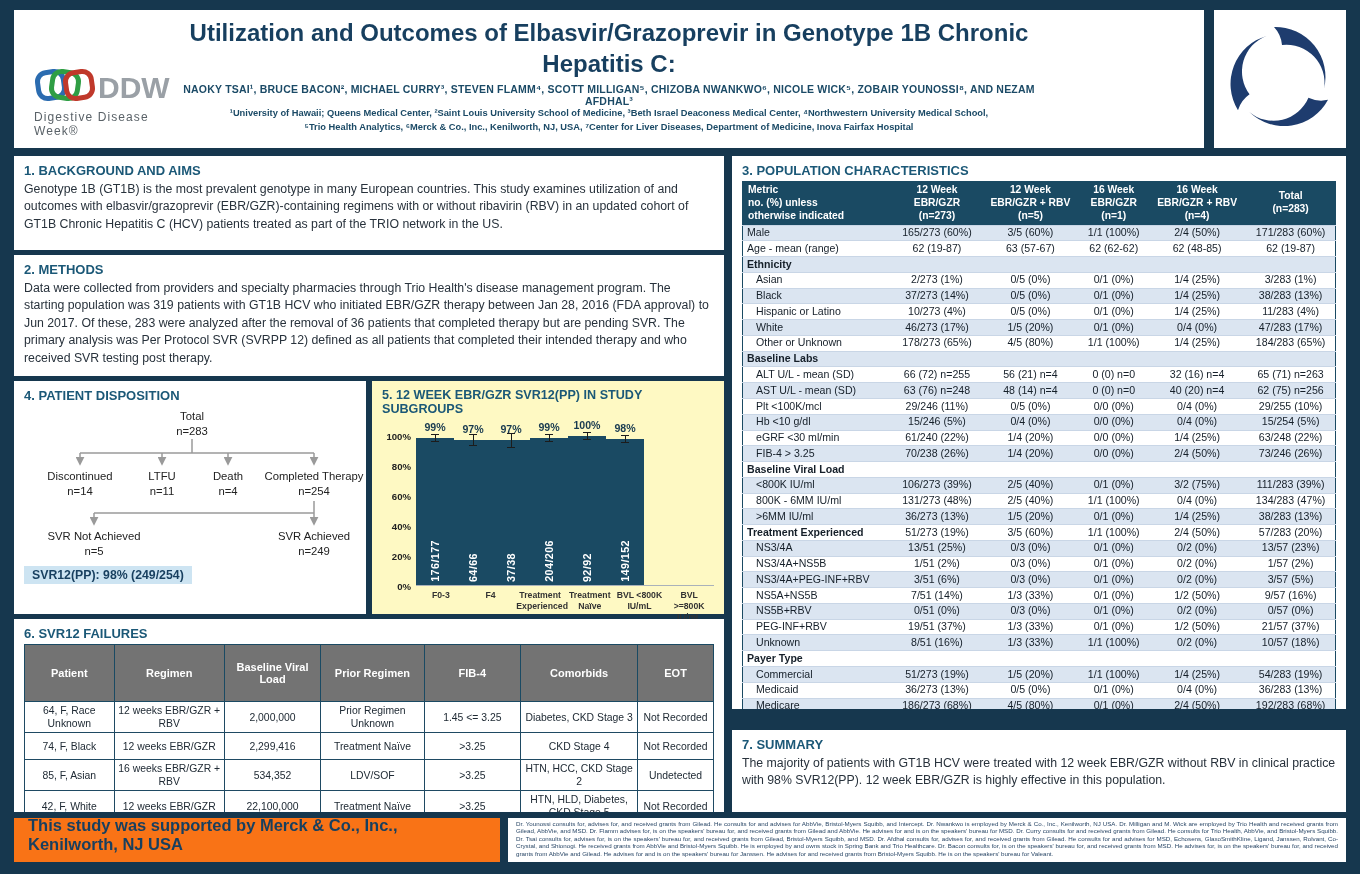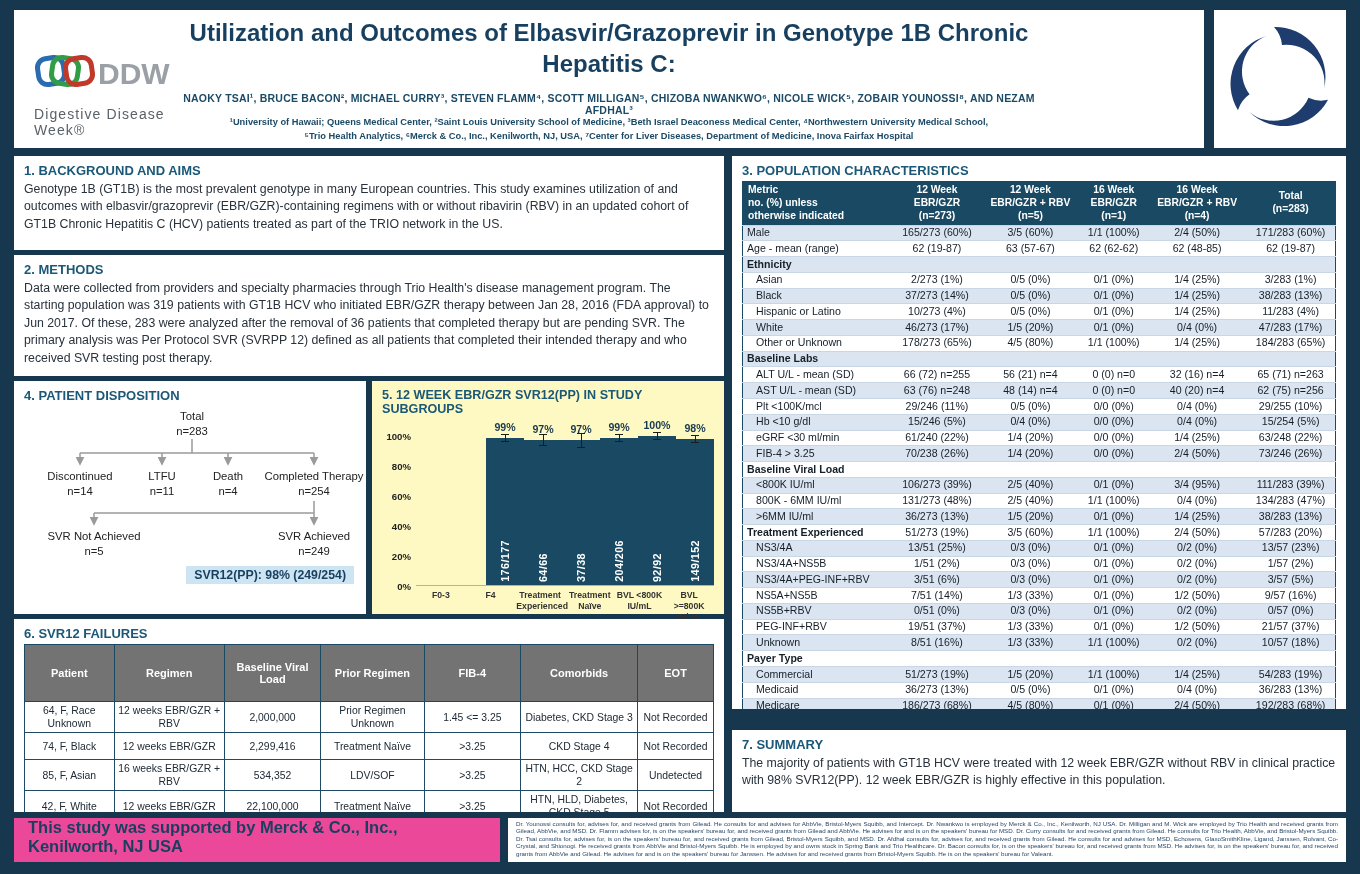--- a/index.html
+++ b/index.html
@@ -9,24 +9,24 @@
     background:#16374e;
     position:relative;
     overflow:hidden;
   }
   .page { position:absolute; inset:0; padding:10px 14px 12px 14px; display:flex; flex-direction:column; }
 
   
   .header-row { display:flex; gap:10px; height:138px; flex:0 0 auto; }
   .header-main { flex:1; background:#fff; position:relative; text-align:center; padding:8px 150px 4px 150px; }
   .title-line { font-size:24px; font-weight:bold; color:#173f5f; line-height:1.28; }
-  .authors { margin-top:13px; font-size:10.5px; font-weight:bold; color:#1b4a66; letter-spacing:0.2px; }
+  .authors { margin-top:4px; font-size:10.5px; font-weight:bold; color:#1b4a66; letter-spacing:0.2px; }
   .affil { font-size:9.3px; font-weight:bold; color:#1b4a66; line-height:1.45; }
   .ddw { position:absolute; left:20px; bottom:10px; width:150px; text-align:left; }
-  .ddw-sub { font-size:14px; color:#5a6268; letter-spacing:1.1px; margin-top:11px; }
+  .ddw-sub { font-size:12px; color:#5a6268; letter-spacing:1.1px; margin-top:1px; }
   .logo-box { width:132px; background:#fff; display:flex; align-items:center; justify-content:center; }
 
   
   .main-row { display:flex; gap:8px; margin-top:8px; flex:1 1 auto; min-height:0; }
   .col-left { width:710px; flex:0 0 710px; display:flex; flex-direction:column; gap:5px; }
   .col-right { flex:1; display:flex; flex-direction:column; gap:21px; min-width:0; }
   .panel { background:#fff; padding:7px 10px 5px 10px; overflow:hidden; }
   .ptitle { font-size:13px; font-weight:bold; color:#1b5877; margin-bottom:3px; }
   .ptext { font-size:12.3px; line-height:1.42; color:#28323c; }
   .p-bg { height:94px; }
@@ -35,28 +35,28 @@
   .p-disp { width:352px; flex:0 0 352px; background:#fff; padding:7px 10px; }
   .p-chart { flex:1; background:#fef9c3; padding:7px 10px; }
   .p-fail { flex:1; }
   .p-pop { flex:1; }
   .p-summary { height:82px; }
 
   
   .flow { position:relative; width:330px; height:190px; margin-top:6px; }
   .flow svg.connectors { position:absolute; left:0; top:0; }
   .fnode { position:absolute; text-align:center; font-size:11.3px; color:#222; line-height:1.3; }
-  .svr-badge-wrap { position:absolute; left:0; right:0; top:156px; text-align:right; }
+  .svr-badge-wrap { position:absolute; left:0; right:0; top:156px; text-align:left; }
   .svr-badge { background:#cde4f2; color:#173f5f; font-weight:bold; font-size:12.3px; padding:2px 8px; }
 
   
   .chart-wrap { display:flex; margin-top:20px; }
   .y-axis { width:34px; position:relative; height:150px; flex:0 0 34px; }
   .ytick { position:absolute; right:5px; font-size:9.6px; font-weight:bold; color:#222; transform:translateY(-50%); }
-  .plot { flex:1; position:relative; height:150px; border-bottom:1px solid #aab2ba; display:flex; align-items:flex-end; justify-content:flex-end; }
+  .plot { flex:1; position:relative; height:150px; border-bottom:1px solid #aab2ba; display:flex; align-items:flex-end; justify-content:flex-start; }
   .bar-col { width:38px; height:100%; display:flex; align-items:flex-end; justify-content:center; position:relative; }
   .bar { width:38px; background:#1a4a63; position:relative; }
   .pct { position:absolute; top:-17px; left:50%; transform:translateX(-50%); font-size:10.6px; font-weight:bold; color:#17394f; white-space:nowrap; }
   .err { position:absolute; top:-7px; left:50%; margin-left:-0.5px; width:1px; height:13px; background:#1c1c1c; }
   .err::before, .err::after { content:""; position:absolute; left:-3.5px; width:8px; height:1px; background:#1c1c1c; }
   .err::before { top:0; } .err::after { bottom:0; }
   .frac { position:absolute; bottom:3px; left:0; width:100%; display:flex; justify-content:center; }
   .frac span { writing-mode:vertical-rl; transform:rotate(180deg); color:#fff; font-weight:bold; font-size:10.8px; letter-spacing:0.4px; }
   .x-labels { display:flex; justify-content:space-around; margin-left:34px; margin-top:4px; }
   .xlab { width:16%; text-align:center; font-size:8.7px; font-weight:bold; color:#333; line-height:1.25; }
@@ -72,21 +72,21 @@
   table.pop thead th { background:#1a4a63; color:#fff; font-size:10.3px; font-weight:bold; text-align:center; vertical-align:middle; padding:2px 3px; line-height:1.25; white-space:pre-line; }
   table.pop thead th.metric { text-align:left; padding-left:5px;margin-left:24px; }
   table.pop tbody td { font-size:10.6px; color:#151f29; padding:0.5px 4px; line-height:1.3; border-top:1px solid #c9d6e6; }
   table.pop tbody td.val { text-align:center; }
   table.pop tbody tr.shade { background:#dbe5f1; }
   table.pop td.label.indent { padding-left:13px; }
   table.pop td.sec { font-weight:bold; }
 
   
   .footer-row { margin-top:6px; height:44px; flex:0 0 44px; display:flex; gap:8px; }
-  .support-box { width:486px; flex:0 0 486px; background:#ec4899; display:flex; align-items:flex-start; padding:0 14px; }
+  .support-box { width:486px; flex:0 0 486px; background:#f97316; display:flex; align-items:flex-end; padding:8px 14px; }
   .support-text { font-size:16.5px; font-weight:bold; color:#173f5f; }
   .disclosure-box { flex:1; background:#fff; padding:2px 8px; overflow:hidden; }
   .disclosure-text { font-size:6.2px; line-height:1.2; color:#1f3e5f; text-align:justify; }
 </style>
 </head>
 <body>
 
 <div class="page">
 
   <div class="header-row">
@@ -472,21 +472,21 @@
                 <td class="val">73/246 (26%)</td>
               </tr>
               <tr>
                 <td colspan="6" class="label sec">Baseline Viral Load</td>
               </tr>
               <tr class="shade">
                 <td class="label indent">&lt;800K IU/ml</td>
                 <td class="val">106/273 (39%)</td>
                 <td class="val">2/5 (40%)</td>
                 <td class="val">0/1 (0%)</td>
-                <td class="val">3/4 (95%)</td>
+                <td class="val">3/2 (75%)</td>
                 <td class="val">111/283 (39%)</td>
               </tr>
               <tr>
                 <td class="label indent">800K - 6MM IU/ml</td>
                 <td class="val">131/273 (48%)</td>
                 <td class="val">2/5 (40%)</td>
                 <td class="val">1/1 (100%)</td>
                 <td class="val">0/4 (0%)</td>
                 <td class="val">134/283 (47%)</td>
               </tr>

